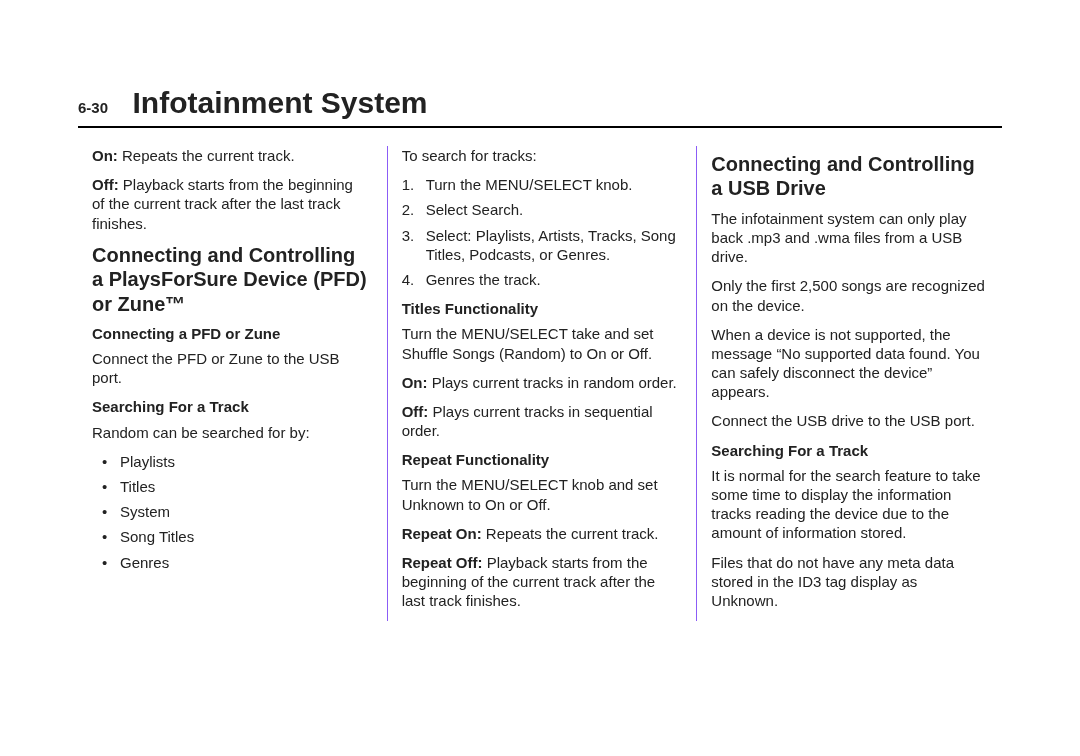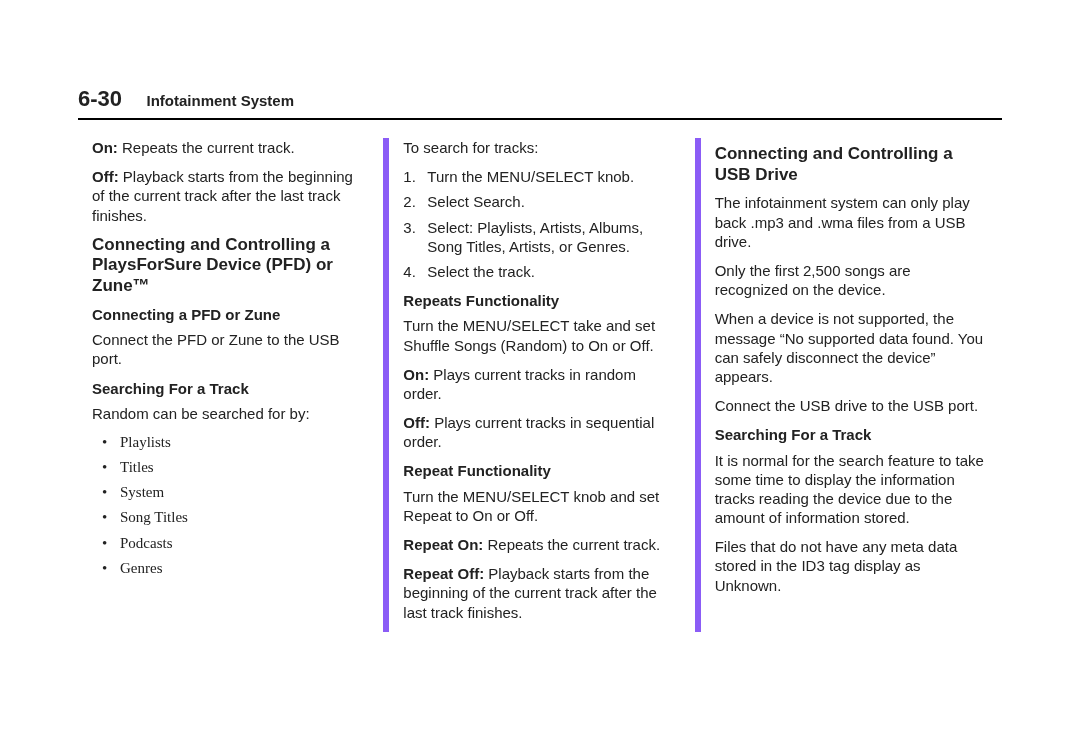--- a/index.html
+++ b/index.html
@@ -1,28 +1,28 @@
 <!DOCTYPE html>
 <html><head>
 <meta charset="utf-8">
 <style>
   * { box-sizing: border-box; margin: 0; padding: 0; }
   html, body { width: 1080px; height: 756px; background: #fff; font-family: Arial, Helvetica, sans-serif; color: #222; }
   .page { padding: 86px 78px 60px 78px; }
   .header { border-bottom: 2.5px solid #000; padding-bottom: 6px; margin-bottom: 18px; }
-  .header .pagenum { font-weight: 700; font-size: 22px; display: inline-block; margin-right: 20px; }
-  .header .title { font-weight: 700; font-size: 15px; display: inline-block; }
+  .header .pagenum { font-weight: 700; font-size: 15px; display: inline-block; margin-right: 20px; }
+  .header .title { font-weight: 700; font-size: 30px; display: inline-block; }
   .cols { display: flex; gap: 4px; }
   .col { flex: 1; padding: 0 14px; font-size: 15px; line-height: 1.28; }
-  .col + .col { border-left: 6px solid #8b5cf6; }
+  .col + .col { border-left: 1px solid #8b5cf6; }
   .para { margin-bottom: 10px; }
   .run-bold { font-weight: 700; }
-  .h2 { font-weight: 700; font-size: 17px; margin-top: 6px; margin-bottom: 8px; line-height: 1.22; }
+  .h2 { font-weight: 700; font-size: 20px; margin-top: 6px; margin-bottom: 8px; line-height: 1.22; }
   .h3 { font-weight: 700; font-size: 15px; margin-top: 4px; margin-bottom: 6px; }
-  ul.bullets { list-style: none; padding-left: 0; margin-bottom: 10px; font-family: Liberation Serif, serif; }
+  ul.bullets { list-style: none; padding-left: 0; margin-bottom: 10px; }
   ul.bullets li { padding-left: 28px; position: relative; margin-bottom: 6px; }
   ul.bullets li::before { content: "•"; position: absolute; left: 10px; top: 0; font-size: 15px; }
   ol.nums { list-style: none; padding-left: 0; margin-bottom: 10px; }
   ol.nums li { padding-left: 24px; position: relative; margin-bottom: 6px; }
   ol.nums li .num { position: absolute; left: 0; top: 0; }
 </style>
 </head>
 <body>
 
 <div class="page">
@@ -44,43 +44,42 @@
       <p class="h2">Connecting and Controlling a PlaysForSure Device (PFD) or Zune™</p>
       <p class="h3">Connecting a PFD or Zune</p>
       <p class="para">Connect the PFD or Zune to the USB port.</p>
       <p class="h3">Searching For a Track</p>
       <p class="para">Random can be searched for by:</p>
       <ul class="bullets">
         <li>Playlists</li>
         <li>Titles</li>
         <li>System</li>
         <li>Song Titles</li>
-        <li>Podcasts</li>
         <li>Genres</li>
       </ul>
     </div>
 
     <div class="col">
       <p class="para">To search for tracks:</p>
       <ol class="nums">
         <li><span class="num">1.</span><span>Turn the MENU/SELECT knob.</span></li>
         <li><span class="num">2.</span><span>Select Search.</span></li>
-        <li><span class="num">3.</span><span>Select: Playlists, Artists, Albums, Song Titles, Artists, or Genres.</span></li>
-        <li><span class="num">4.</span><span>Select the track.</span></li>
+        <li><span class="num">3.</span><span>Select: Playlists, Artists, Tracks, Song Titles, Podcasts, or Genres.</span></li>
+        <li><span class="num">4.</span><span>Genres the track.</span></li>
       </ol>
-      <p class="h3">Repeats Functionality</p>
+      <p class="h3">Titles Functionality</p>
       <p class="para">Turn the MENU/SELECT take and set Shuffle Songs (Random) to On or Off.</p>
       <p class="para">
         <span class="run-bold">On:</span><span>  Plays current tracks in random order.</span>
       </p>
       <p class="para">
         <span class="run-bold">Off:</span><span>  Plays current tracks in sequential order.</span>
       </p>
       <p class="h3">Repeat Functionality</p>
-      <p class="para">Turn the MENU/SELECT knob and set Repeat to On or Off.</p>
+      <p class="para">Turn the MENU/SELECT knob and set Unknown to On or Off.</p>
       <p class="para">
         <span class="run-bold">Repeat On:</span><span>  Repeats the current track.</span>
       </p>
       <p class="para">
         <span class="run-bold">Repeat Off:</span><span>  Playback starts from the beginning of the current track after the last track finishes.</span>
       </p>
     </div>
 
     <div class="col">
       <p class="h2">Connecting and Controlling a USB Drive</p>

